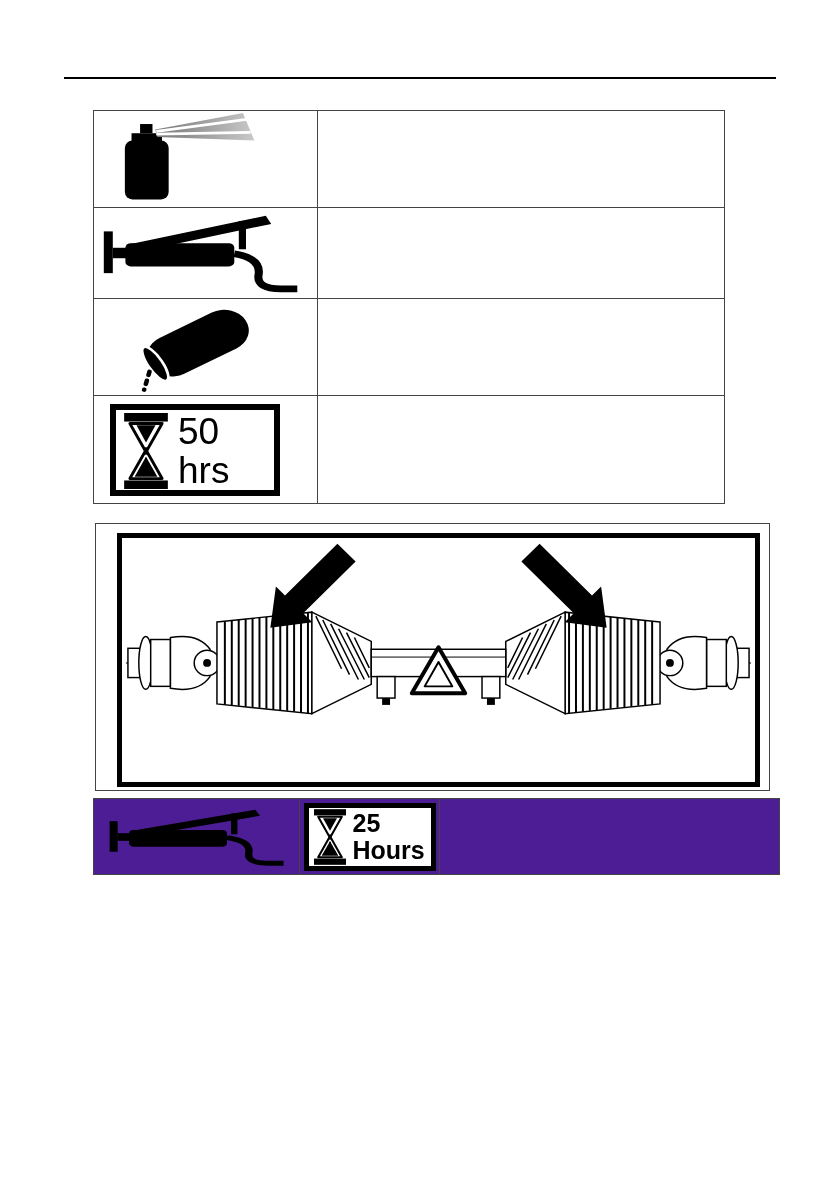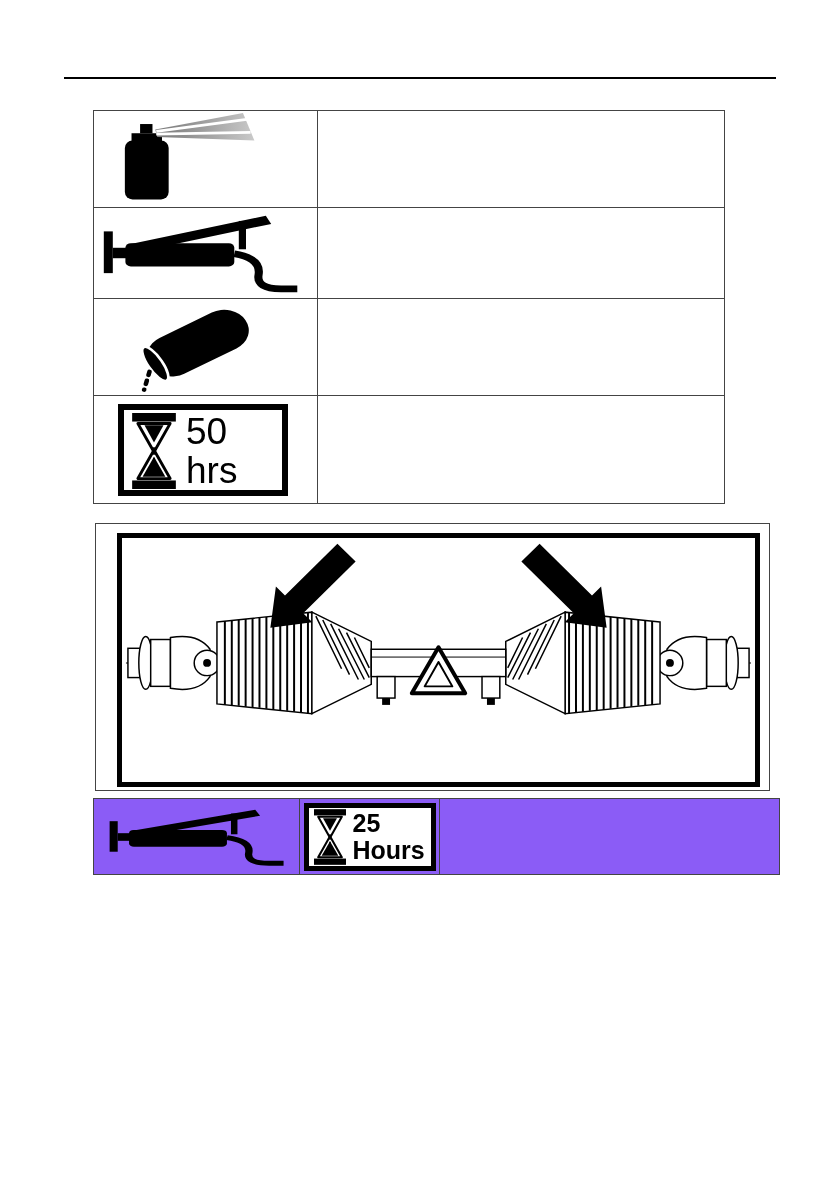--- a/index.html
+++ b/index.html
@@ -15,33 +15,33 @@
     position:absolute; left:93px; top:110px; width:632px; height:394px;
     border:1px solid #444; display:grid; grid-template-rows:97px 91px 97px 1fr;
   }
   .lt-row { display:grid; grid-template-columns:224px 1fr; border-bottom:1px solid #444; min-height:0; }
   .lt-row:last-child { border-bottom:none; }
   .lt-icon-cell { border-right:1px solid #444; display:flex; align-items:center; padding-left:8px; overflow:hidden; }
   .lt-text-cell { background:#fff; }
 
   .hrs50-box {
     display:flex; align-items:center; gap:10px; border:6px solid #000; background:#fff;
-    width:170px; height:92px; padding:3px 8px 1px 8px; margin-left:16px;
+    width:170px; height:92px; padding:3px 8px 1px 8px; margin-left:8px;
   }
   .hrs50-text { display:flex; flex-direction:column; justify-content:center; font-size:37px; line-height:39px; }
 
   
   .diagram-outer { position:absolute; left:95px; top:523px; width:675px; height:268px; border:1px solid #444; background:#fff; }
   .diagram-frame { position:absolute; left:21px; top:9px; width:643px; height:254px; border:5px solid #000; background:#fff; }
   .diagram-frame svg { display:block; }
 
   
   .bottom-strip {
     position:absolute; left:93px; top:798px; width:687px; height:77px;
-    border:1px solid #444; display:grid; grid-template-columns:206px 140px 1fr; background:#8b5cf6;
+    border:1px solid #444; display:grid; grid-template-columns:206px 140px 1fr; background:#4c1d95;
   }
   .bs-cell { border-right:1px solid #444; display:flex; align-items:center; justify-content:center; overflow:hidden; }
   .bs-cell:last-child { border-right:none; }
   .h25-box {
     display:flex; align-items:center; gap:7px; border:5px solid #000; background:#fff;
     width:132px; height:68px; padding:2px 5px;
   }
   .h25-text { display:flex; flex-direction:column; justify-content:center; font-weight:bold; font-size:25px; line-height:27px; }
 </style>
 </head>

